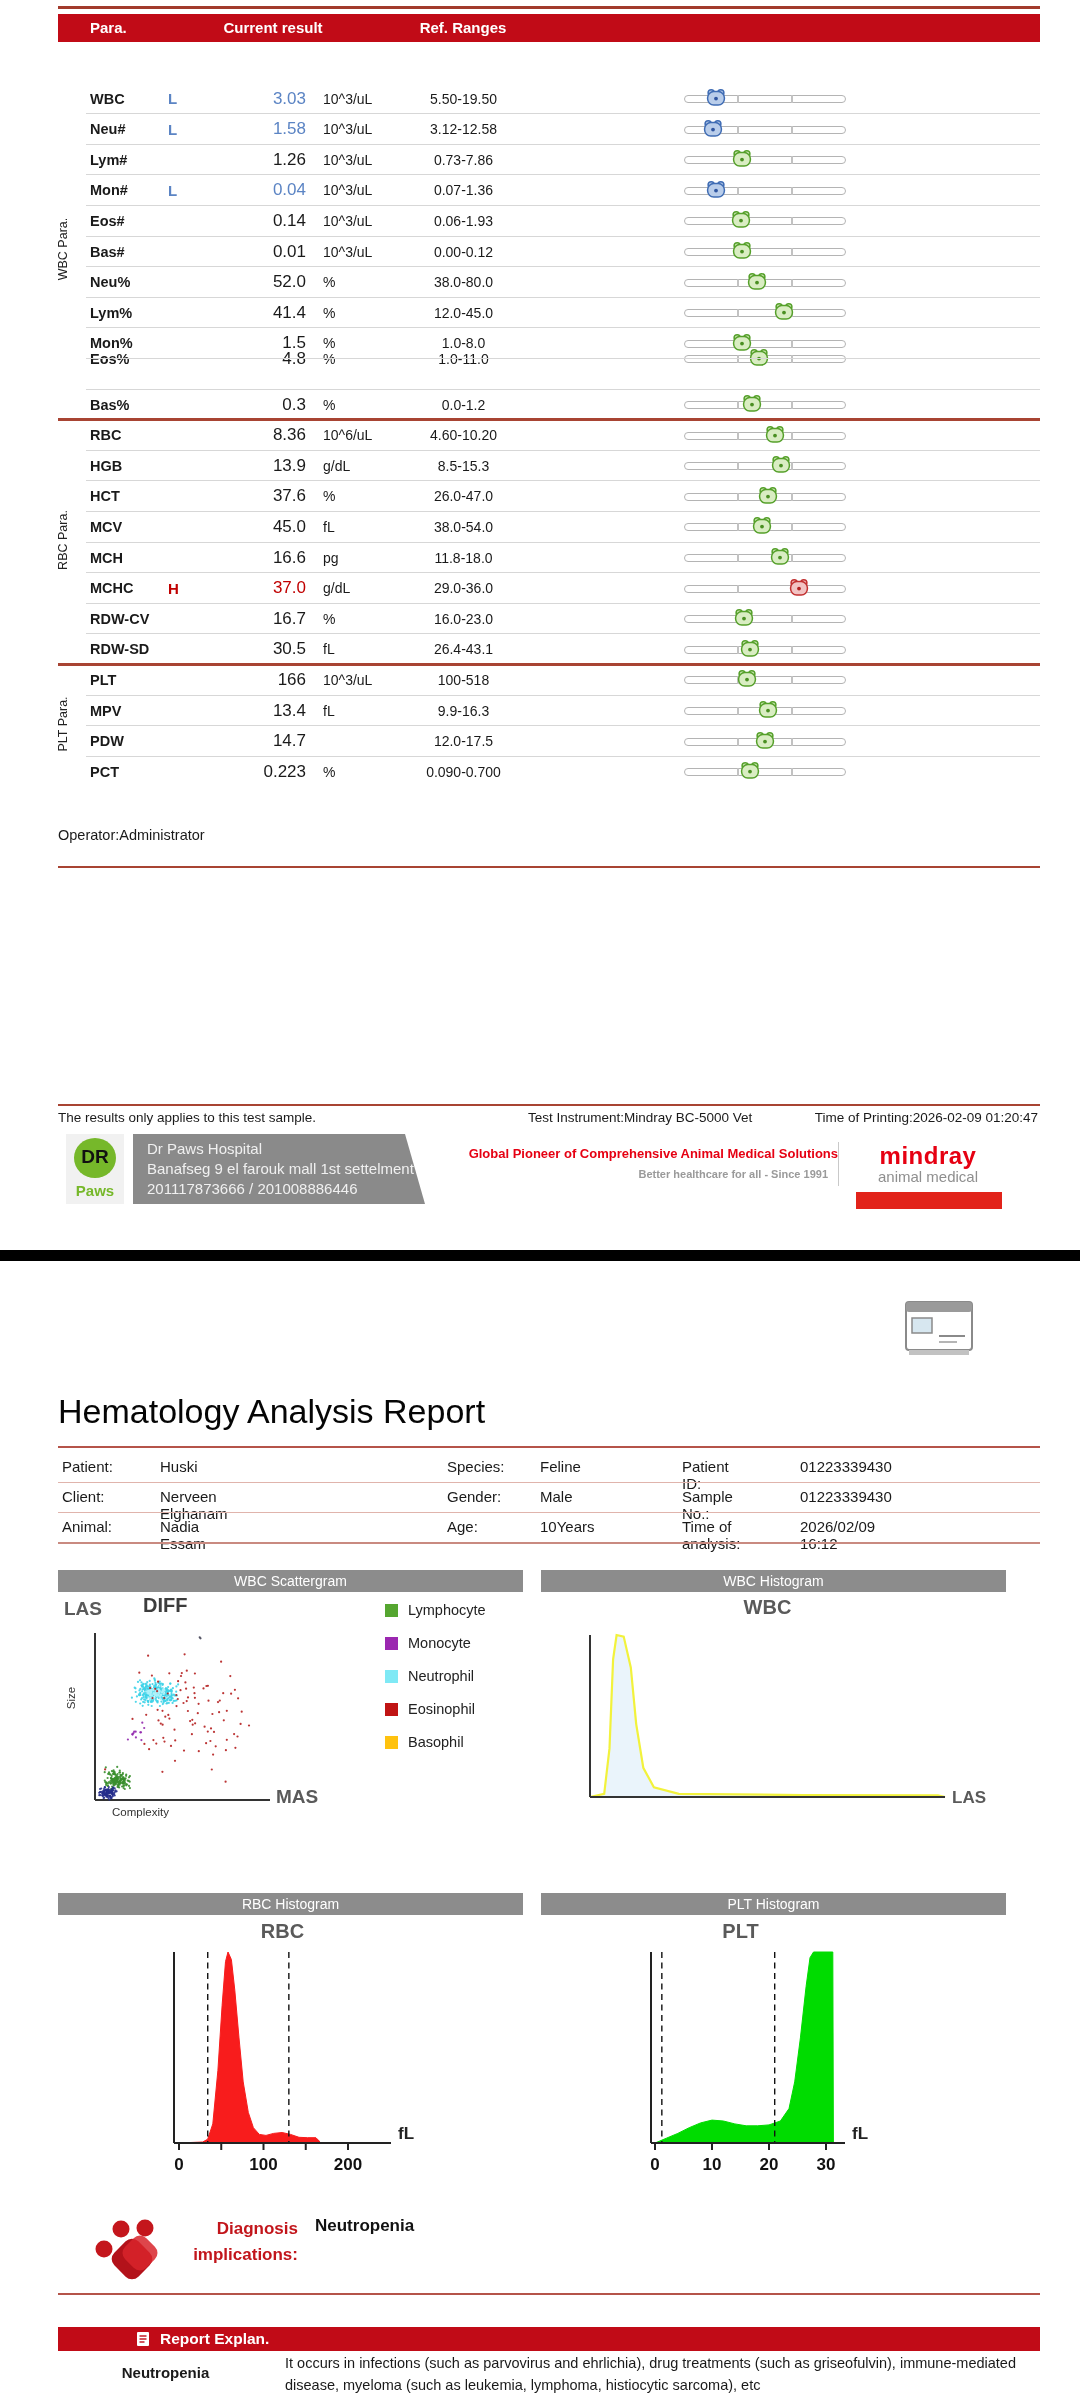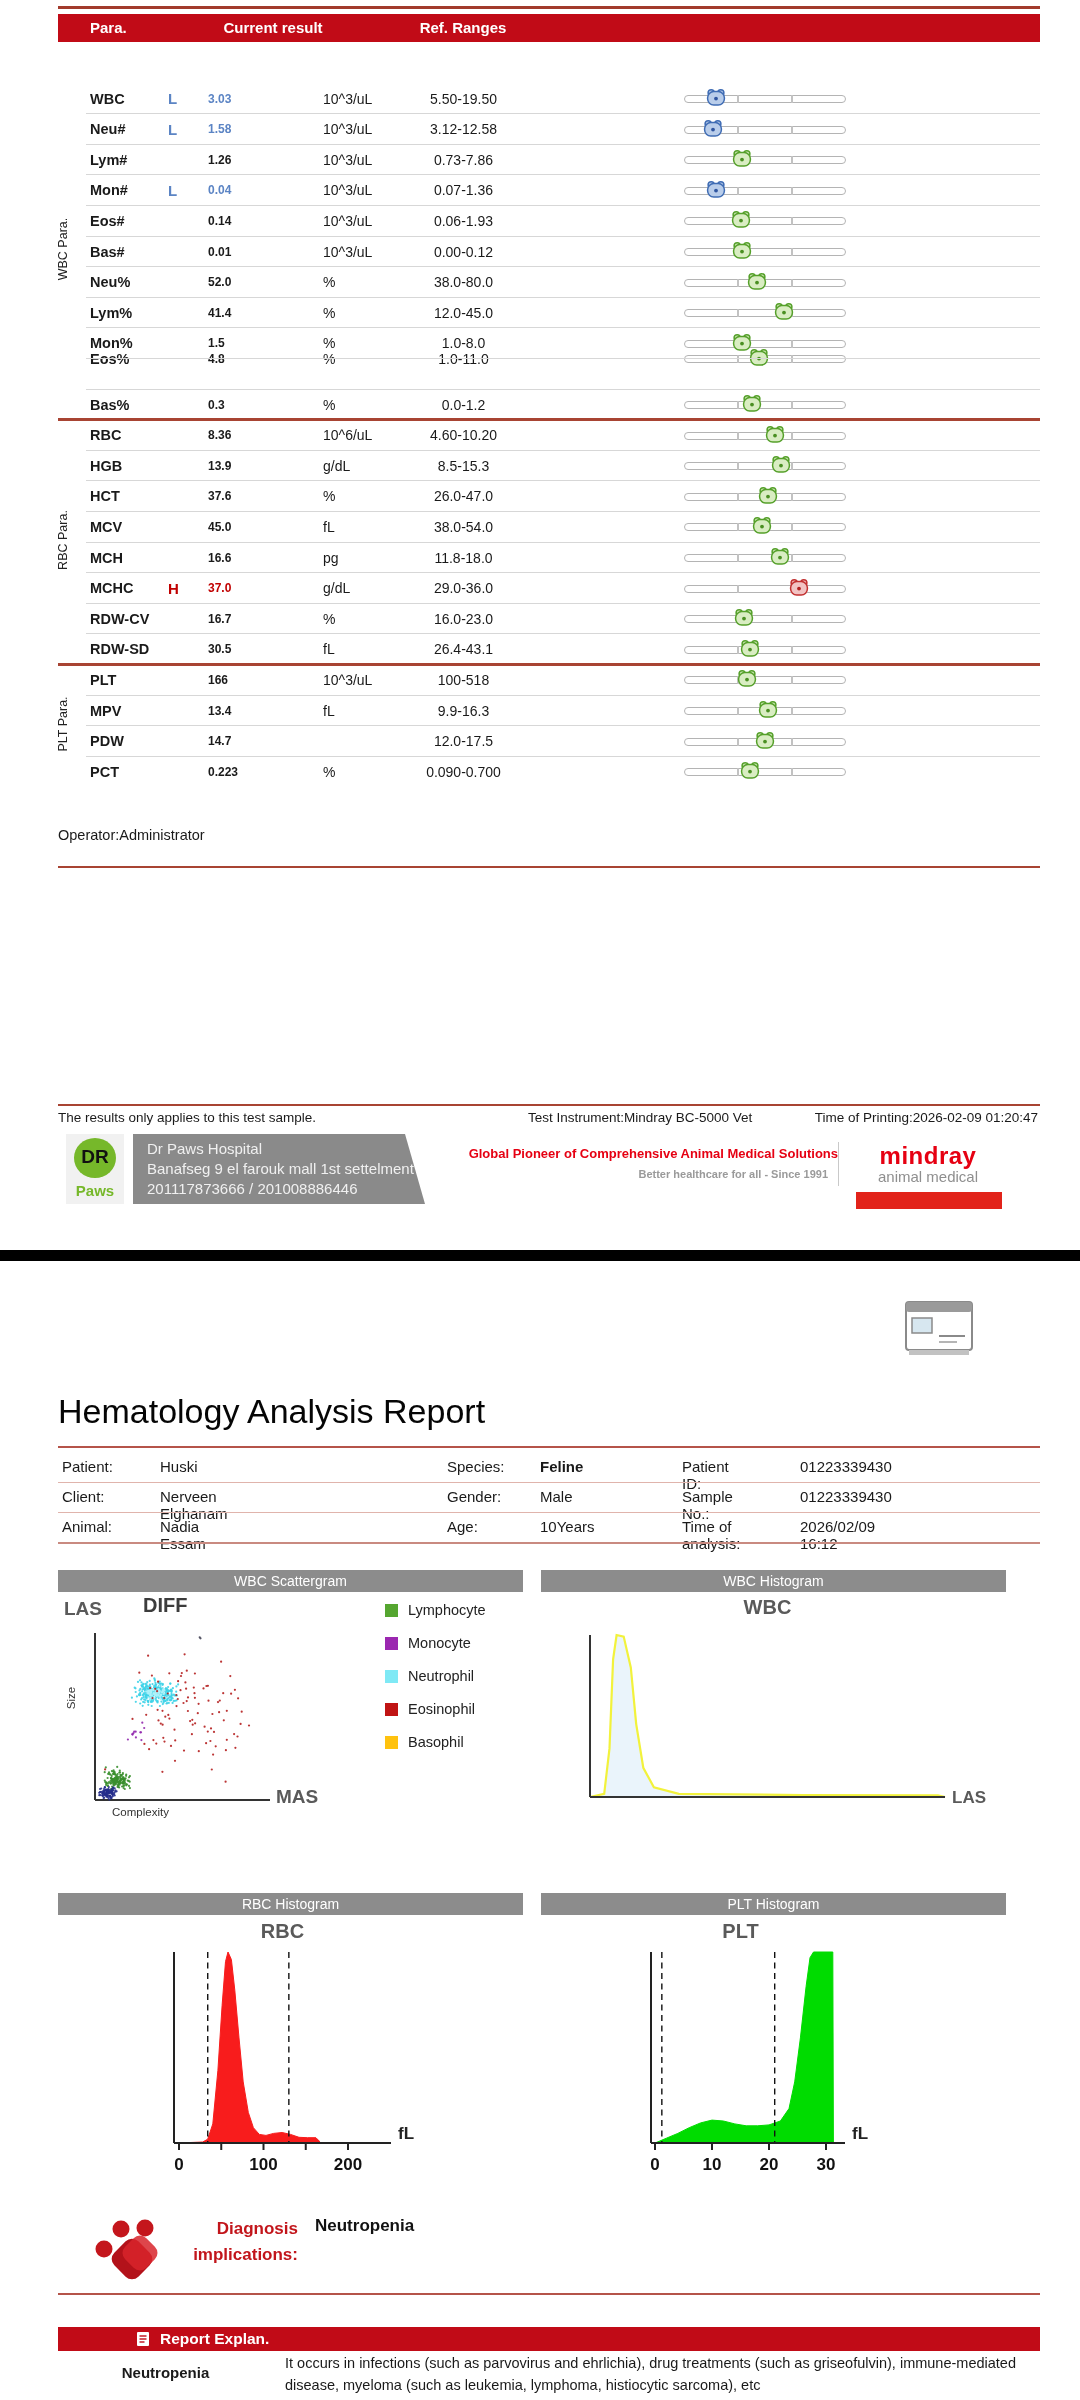--- a/index.html
+++ b/index.html
@@ -7,21 +7,21 @@
           font-family:"Liberation Sans","DejaVu Sans",sans-serif;color:#1a1a1a;}
   .abs{position:absolute;}
   
   .topline{left:58px;top:6px;width:982px;height:3px;background:#a23b2c;}
   .hdrbar{left:58px;top:14px;width:982px;height:28px;background:#c10b17;}
   .hdrlabel{color:#fff;font-weight:bold;font-size:15px;line-height:28px;top:14px;}
   #rows{left:58px;top:83px;width:982px;height:705px;}
   .prow{position:absolute;left:0;width:982px;height:31px;display:flex;align-items:center;}
   .c-name{width:110px;padding-left:32px;box-sizing:border-box;font-weight:bold;font-size:14.5px;}
   .c-flag{width:40px;font-weight:bold;font-size:15px;}
-  .c-val{width:98px;text-align:left;font-weight:bold;font-size:12px;}
+  .c-val{width:98px;text-align:right;font-weight:normal;font-size:17px;}
   .c-gap{width:17px;}
   .c-unit{width:78px;font-size:14px;}
   .c-range{width:125px;text-align:center;font-size:14px;}
   .c-spacer{width:158px;}
   .c-slider{width:162px;position:relative;height:31px;}
   .flag-L,.val-L{color:#5b84c4;}
   .flag-H,.val-H{color:#c00000;}
   .track{position:absolute;left:0;top:12px;width:160px;height:6px;border:1px solid #b4b4b4;border-radius:4px;background:#fff;}
   .stick{position:absolute;top:12px;width:1.5px;height:8px;background:#c2c2c2;}
   .cat{position:absolute;top:5px;}
@@ -648,21 +648,21 @@
     <line x1="36" y1="46" x2="54" y2="46" stroke="#b5b5b5" stroke-width="2"></line>
     <rect x="6" y="54" width="60" height="5" fill="#c2c2c2"></rect>
   </svg>
 
   <div class="abs p2title">Hematology Analysis Report</div>
   <div class="abs redline" style="left:58px;top:1446px;width:982px;background:#b5544a;"></div>
   <div class="abs" id="patient-grid">
       <div class="pinfo-label" style="left: 62px; top: 1458px;">Patient:</div>
       <div class="pinfo-value" style="left: 160px; top: 1458px;">Huski</div>
       <div class="pinfo-label" style="left: 447px; top: 1458px;">Species:</div>
-      <div class="pinfo-value" style="left: 540px; top: 1458px; font-weight: bold;">Feline</div>
+      <div class="pinfo-value" style="left: 540px; top: 1458px;">Feline</div>
       <div class="pinfo-label" style="left: 682px; top: 1458px;">Patient ID:</div>
       <div class="pinfo-value" style="left: 800px; top: 1458px;">01223339430</div>
       <div class="pinksep" style="left: 58px; width: 982px; top: 1482px;"></div>
       <div class="pinfo-label" style="left: 62px; top: 1488px;">Client:</div>
       <div class="pinfo-value" style="left: 160px; top: 1488px;">Nerveen Elghanam</div>
       <div class="pinfo-label" style="left: 447px; top: 1488px;">Gender:</div>
       <div class="pinfo-value" style="left: 540px; top: 1488px;">Male</div>
       <div class="pinfo-label" style="left: 682px; top: 1488px;">Sample No.:</div>
       <div class="pinfo-value" style="left: 800px; top: 1488px;">01223339430</div>
       <div class="pinksep" style="left: 58px; width: 982px; top: 1512px;"></div>

